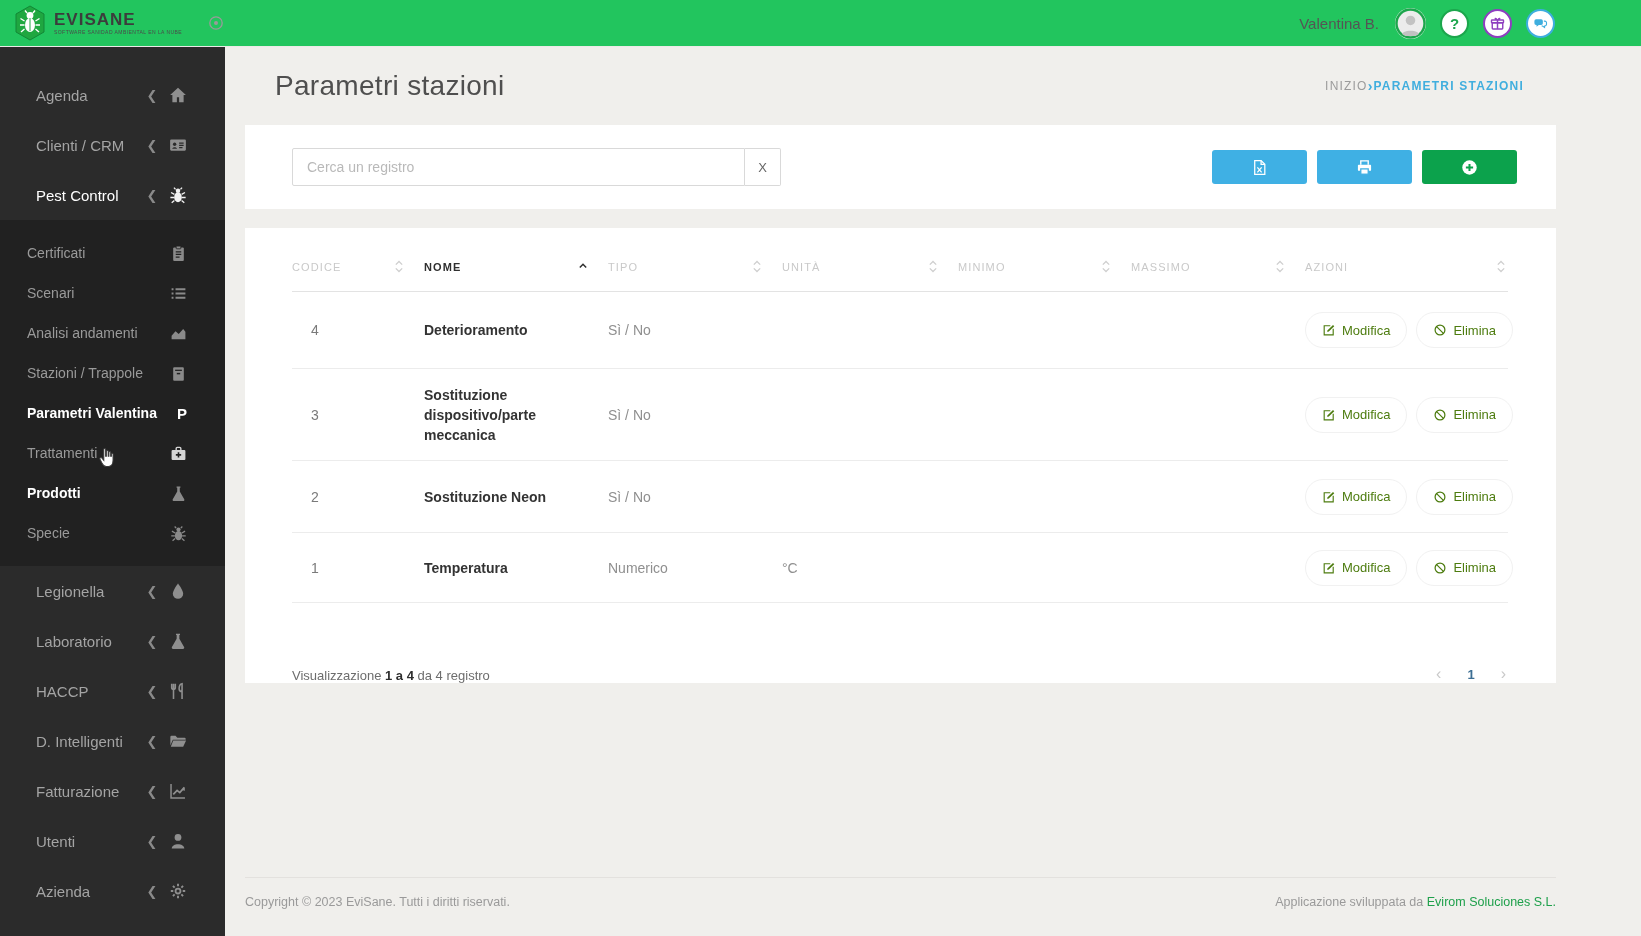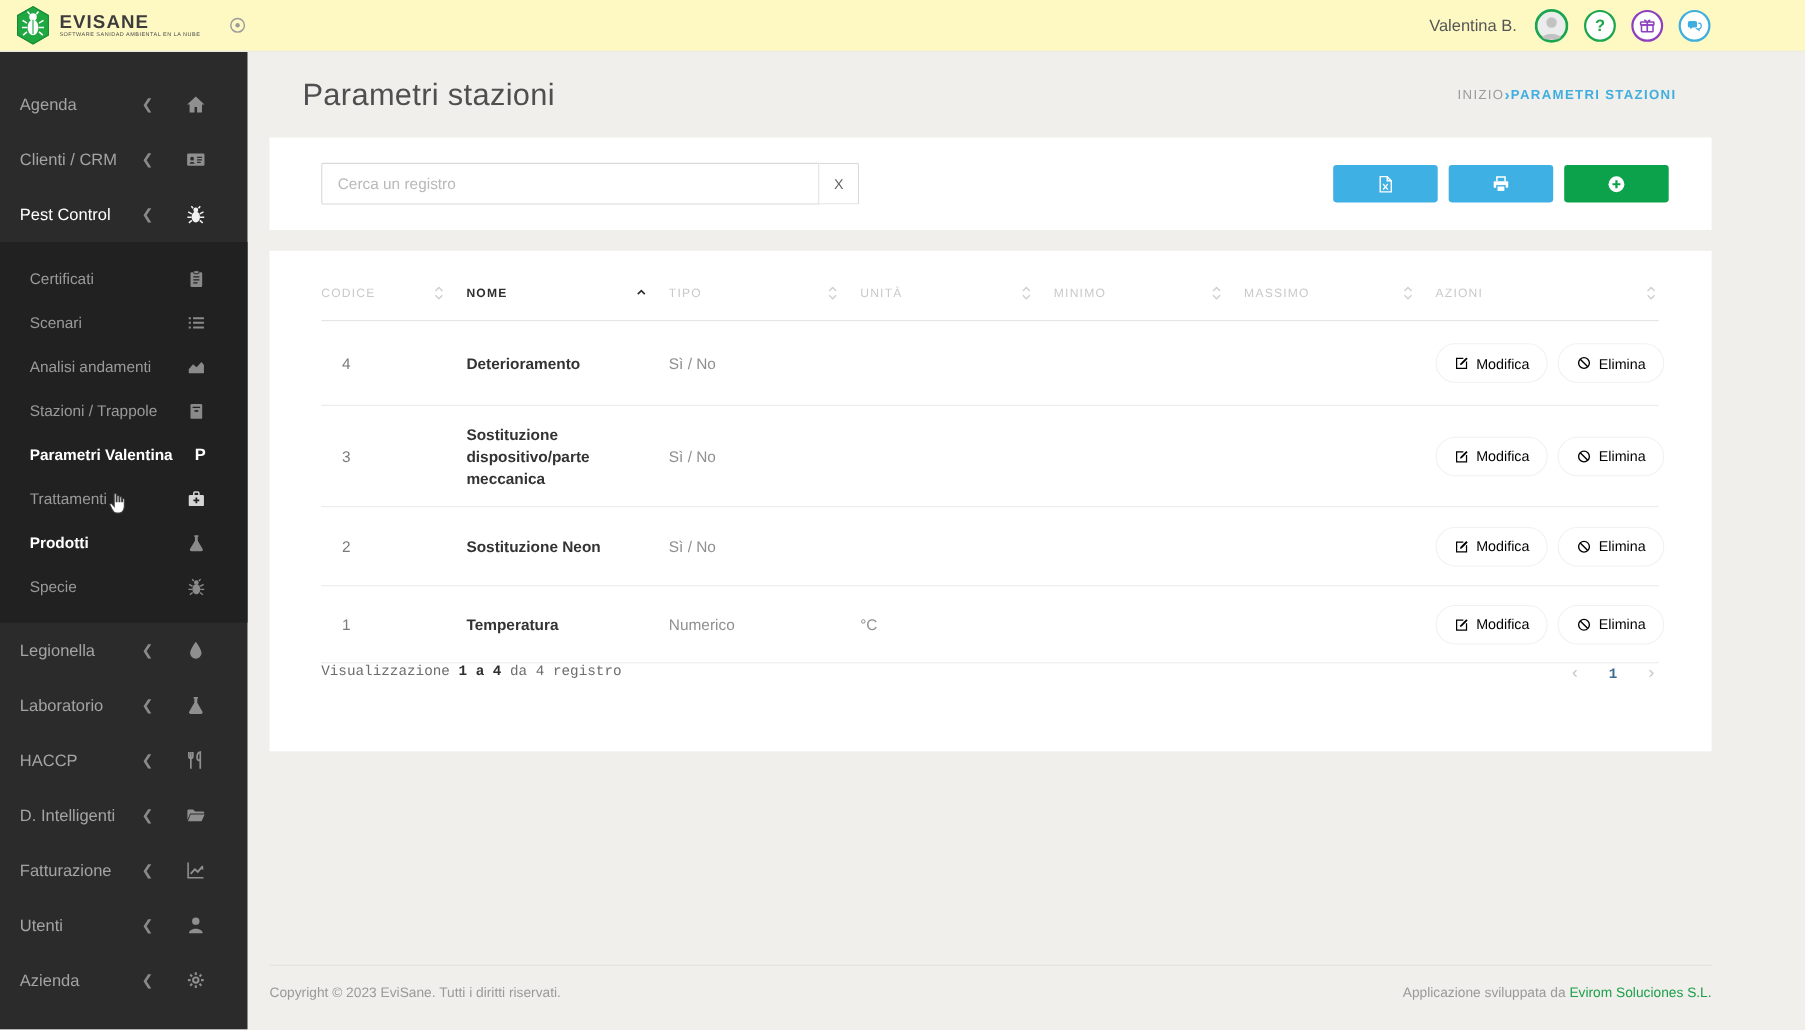--- a/index.html
+++ b/index.html
@@ -4,41 +4,41 @@
 <style>
   * { margin:0; padding:0; box-sizing:border-box; }
   html,body { width:1641px; height:936px; }
   body {
     font-family:"Liberation Sans","DejaVu Sans",sans-serif;
     background:#f0efec; overflow:hidden; position:relative; color:#444;
   }
   
   .top-header {
     position:absolute; top:0; left:0; right:0; height:47px;
-    background:#fef9c3; border-bottom:1px solid #eceae7;
+    background:#22c55e; border-bottom:1px solid #eceae7;
     display:flex; align-items:center; padding:0 86px 0 14px; z-index:5;
   }
   .brand { display:flex; align-items:center; gap:8px; }
   .brand-text { display:flex; flex-direction:column; line-height:1; }
   .brand-name { font-size:17px; font-weight:800; letter-spacing:1px; color:#3c3c3c; }
   .brand-tagline { font-size:5px; letter-spacing:.45px; color:#4a4a4a; margin-top:2px; white-space:nowrap; }
   .collapse-toggle { margin-left:26px; width:16px; height:16px; cursor:pointer; }
   .header-right { margin-left:auto; display:flex; align-items:center; gap:14px; }
   .user-name { font-size:15px; color:#555; margin-right:2px; }
   .h-circle {
     width:29px; height:29px; border-radius:50%; display:flex; align-items:center; justify-content:center;
     background:#fff; cursor:pointer;
   }
   .help-circle { border:2px solid #1ca64c; color:#1ca64c; font-weight:800; font-size:15px; }
   
   .sidebar {
     position:absolute; top:47px; left:0; bottom:0; width:225px;
     background:#2b2b2b; padding-top:23px; z-index:4;
   }
-  .side-item { display:flex; align-items:center; height:50px; padding:0 38px 0 18px; cursor:pointer; }
+  .side-item { display:flex; align-items:center; height:50px; padding:0 38px 0 36px; cursor:pointer; }
   .side-item .label { width:106px; font-size:15px; color:#a4a4a4; white-space:nowrap; }
   .side-item .chev { width:20px; text-align:center; color:#8a8a8a; font-size:13px; }
   .side-item .icn { margin-left:auto; width:18px; height:18px; color:#8f8f8f; }
   .side-item.active .label { color:#fff; }
   .side-item.active .icn { color:#f2f2f2; }
   .submenu { background:#212121; padding:13px 0; }
   .sub-item { display:flex; align-items:center; height:40px; padding:0 38px 0 27px; cursor:pointer; }
   .sub-item .label { font-size:14px; color:#9a9a9a; white-space:nowrap; }
   .sub-item .icn { margin-left:auto; width:17px; height:17px; color:#8a8a8a; }
   .sub-item.active .label { color:#fff; font-weight:700; }
@@ -81,24 +81,24 @@
   .th.sorted .sort { color:#2f2f2f; }
   .th-azioni .sort { margin-right:2px; }
   .trow { border-bottom:1px solid #ececec; font-size:14px; }
   .trow:last-of-type { border-bottom:1px solid #e3e3e3; }
   .cell-codice { color:#7a7a7a; padding-left:19px; }
   .cell-nome { color:#333; font-weight:700; line-height:20px; padding-right:24px; }
   .cell-dim { color:#8f8f8f; }
   .cell-actions { display:flex; justify-content:flex-end; gap:9px; padding-right:20px; }
   .row-btn {
     height:36px; padding:0 16px; border:1px solid #f1f1f1; border-radius:18px; background:#fff;
-    color:#000000; font-size:13px; display:flex; align-items:center; gap:6px; cursor:pointer; font-family:inherit;
+    color:#4d7c0f; font-size:13px; display:flex; align-items:center; gap:6px; cursor:pointer; font-family:inherit;
   }
   .row-btn svg { width:14px; height:14px; }
-  .table-summary { height:80px; display:flex; align-items:flex-start; justify-content:space-between;font-family:Liberation Mono, monospace; }
+  .table-summary { height:80px; display:flex; align-items:flex-end; justify-content:space-between; }
   .summary-text { font-size:13px; color:#6d6d6d; }
   .summary-text b { color:#2f2f2f; }
   .pagination { display:flex; align-items:center; gap:26px; margin-right:2px; }
   .pg-arrow { color:#c9c9c9; font-size:16px; cursor:pointer; }
   .pg-page { color:#3c6e93; font-size:13px; font-weight:700; cursor:pointer; }
   
   .page-footer {
     position:absolute; left:20px; right:85px; bottom:0; height:59px;
     border-top:1px solid #e3e1de; display:flex; justify-content:space-between; padding-top:17px;
     font-size:12.5px; color:#9a9a9a;

